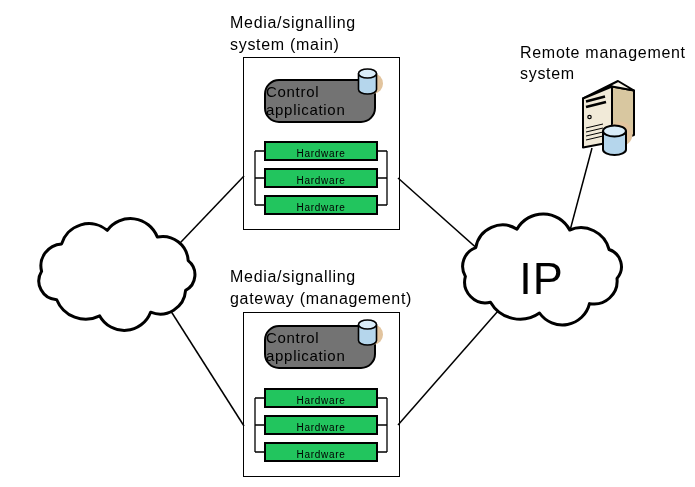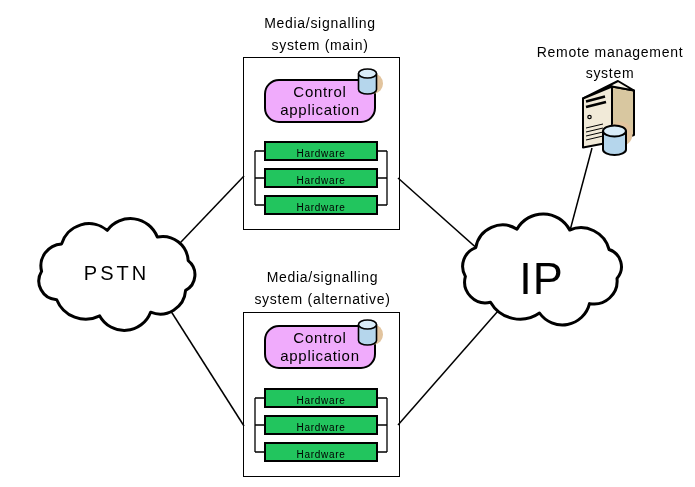--- a/index.html
+++ b/index.html
@@ -1,22 +1,22 @@
 <!DOCTYPE html>
 <html style="--line: #000000; --cyl-body: #b5d6ec; --cyl-top: #d9ecf8; --tan: #e2c49e; --srv-front: #f1ead8; --srv-side: #d8c7a0; --srv-top: #f8f4e8;"><head>
 <meta charset="utf-8">
 <style>
   body{margin:0}
   #canvas{position:relative;width:695px;height:487px;background:#fff;font-family:"Liberation Sans",sans-serif;color:#000;overflow:hidden}
   svg.layer{position:absolute;left:0;top:0}
   #front{z-index:5}
   .outer-box{position:absolute;border:1px solid var(--line,#000);z-index:2;background:transparent}
-  .control-box{position:absolute;box-sizing:border-box;border:2px solid var(--line,#000);border-radius:15px;background:#f0abfc;display:flex;align-items:center;justify-content:center;text-align:center;font-size:15px;line-height:18px;letter-spacing:0.7px}
+  .control-box{position:absolute;box-sizing:border-box;border:2px solid var(--line,#000);border-radius:15px;background:#737373;display:flex;align-items:center;justify-content:center;font-size:15px;line-height:18px;letter-spacing:0.7px}
   .hw-box{position:absolute;box-sizing:border-box;border:2px solid var(--line,#000);background:#22c55e;display:flex;align-items:flex-end;justify-content:center;font-size:10px;letter-spacing:0.7px}
-  .title{position:absolute;text-align:center;font-size:14px;line-height:22px;letter-spacing:0.7px;z-index:3}
+  .title{position:absolute;text-align:left;font-size:16px;line-height:22px;letter-spacing:0.7px;z-index:3}
   .title span{display:block}
   .cloud-label{position:absolute;display:flex;align-items:center;justify-content:center;z-index:3;font-size:20px;letter-spacing:3px}
   #ip-label{font-size:45px;letter-spacing:1px}
   #remote-title{line-height:21px}
   .lines{stroke:var(--line,#000)}
 </style>
 </head>
 <body>
 
 <div id="canvas" style="background: rgb(255, 255, 255);">
@@ -69,29 +69,28 @@
       </div>
   </div>
 
   <div class="title" style="left:230px;top:12px;width:180px">
     <span>Media/signalling</span>
     <span>system (main)</span>
   </div>
 
   <div class="title" style="left:230px;top:266px;width:185px">
     <span>Media/signalling</span>
-    <span>system (alternative)</span>
+    <span>gateway (management)</span>
   </div>
 
   <div class="title" id="remote-title" style="left:520px;top:42px;width:180px">
     <span>Remote management</span>
     <span>system</span>
   </div>
 
-  <div class="cloud-label" style="left:33px;top:220px;width:167px;height:107px">PSTN</div>
   <div class="cloud-label" id="ip-label" style="left:455px;top:226px;width:173px;height:106px">IP</div>
 
   <svg class="layer" id="front" width="695" height="487">
     <g stroke="#000" stroke-width="2" stroke-linejoin="round">
       <polygon points="612,86.5 634,90.5 634,135 612,142" style="fill:var(--srv-side)"></polygon>
       <polygon points="583,98.5 618,81 634,90.5 612,86.5" style="fill:var(--srv-top)"></polygon>
       <polygon points="583,98.5 612,86.5 612,142 583,147.5" style="fill:var(--srv-front)"></polygon>
       <g stroke-width="2.5">
         <line x1="586" y1="101.5" x2="605" y2="96.5"></line>
         <line x1="586" y1="107" x2="606" y2="102"></line>

